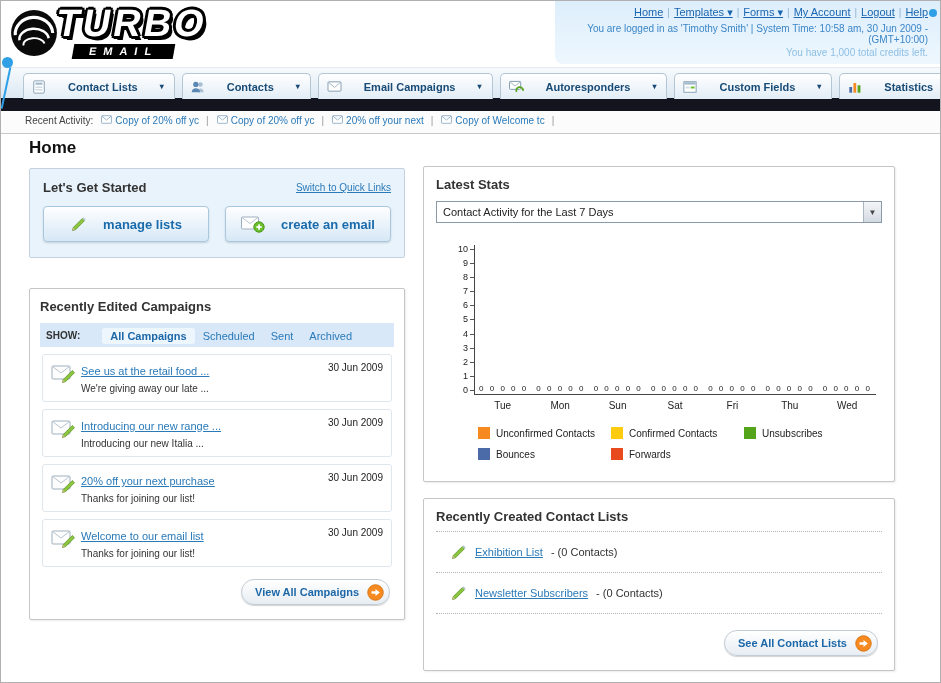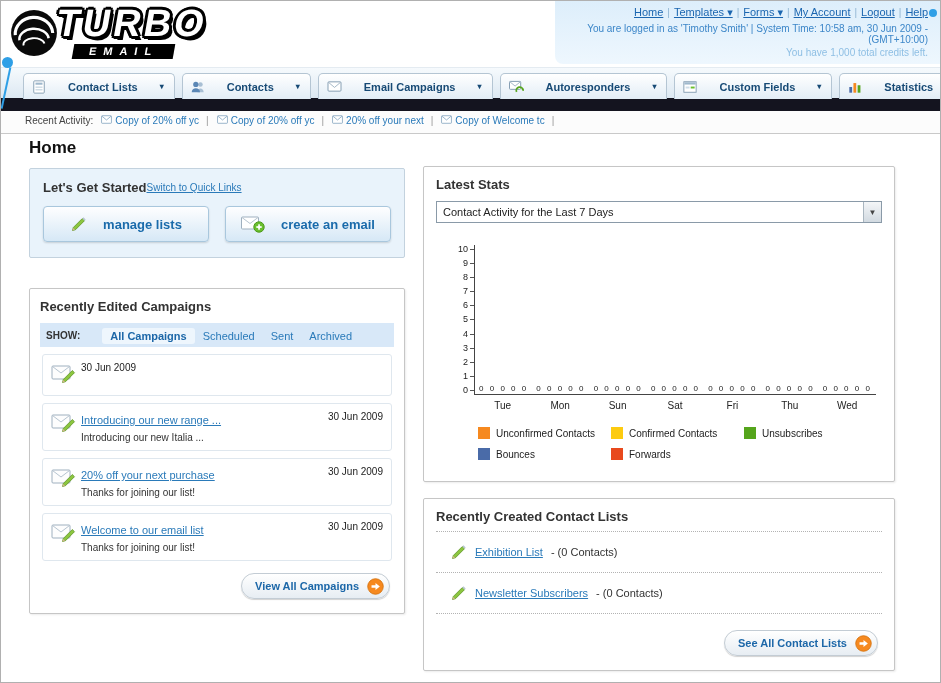--- a/index.html
+++ b/index.html
@@ -48,21 +48,21 @@
   .content { position:relative; height:552px; background:#fff; }
   h1.page-title { position:absolute; left:28px; top:4px; font-size:17px; color:#111; }
   .col-left { position:absolute; left:28px; top:34px; width:376px; }
   .col-right { position:absolute; left:422px; top:32px; width:472px; }
 
   .panel { background:#fff; border:1px solid #c6c6c6; border-radius:2px; box-shadow:1px 1px 2px rgba(0,0,0,.08); }
   .panel-title { font-size:13px; font-weight:bold; color:#333; }
 
   
   .panel-getstarted { background:#e9f3fb; border:1px solid #c3d2de; border-radius:2px; padding:11px 13px 15px; margin-bottom:30px; }
-  .gs-head { display:flex; align-items:center; margin-bottom:11px; }
+  .gs-head { display:flex; justify-content:space-between; align-items:center; margin-bottom:11px; }
   .gs-link { font-size:10px; color:#2a7ab9; text-decoration:underline; cursor:pointer; }
   .gs-buttons { display:flex; gap:16px; }
   .gs-btn { flex:1; display:flex; align-items:center; justify-content:center; gap:16px; height:36px;
             background:linear-gradient(#fefeff,#d6e8f6); border:1px solid #a9c7dd; border-radius:4px;
             box-shadow:0 1px 2px rgba(0,0,0,.15); font-size:13px; font-weight:bold; color:#1a6bab; cursor:pointer; }
 
   
   .panel-campaigns { padding:10px 10px 14px; }
   .show-band { display:flex; align-items:center; gap:4px; background:#d8e8f8; margin:9px 0 4px; padding:3px 6px; }
   .show-label { font-weight:bold; color:#333; font-size:10px; margin-right:4px; }
@@ -273,20 +273,21 @@
         <div id="camp-rows">
             <div class="camp-row">
               <div class="camp-icon"><span class="icon">
                   <svg width="26" height="22" viewBox="0 0 26 22">
                     <rect x="1" y="4" width="18" height="13" rx="1" fill="#fdfdfd" stroke="#9fb0bf"></rect>
                     <path d="M1.5 4.5 10 11 18.5 4.5" fill="none" stroke="#b6c4d0"></path>
                     <path d="M11.5 20.5 l3-0.8 9-9 -2.2-2.2 -9 9z" fill="#8cc63f" stroke="#5e9426" stroke-width="0.8"></path>
                     <path d="M11.5 20.5 l0.7-2.6 1.9 1.9z" fill="#d9b38c"></path>
                   </svg>
                 </span></div>
+              <div class="camp-texts"><a class="camp-title">See us at the retail food ...</a><div class="camp-sub">We're giving away our late ...</div></div>
               <div class="camp-date">30 Jun 2009</div>
             </div>
             <div class="camp-row">
               <div class="camp-icon"><span class="icon">
                   <svg width="26" height="22" viewBox="0 0 26 22">
                     <rect x="1" y="4" width="18" height="13" rx="1" fill="#fdfdfd" stroke="#9fb0bf"></rect>
                     <path d="M1.5 4.5 10 11 18.5 4.5" fill="none" stroke="#b6c4d0"></path>
                     <path d="M11.5 20.5 l3-0.8 9-9 -2.2-2.2 -9 9z" fill="#8cc63f" stroke="#5e9426" stroke-width="0.8"></path>
                     <path d="M11.5 20.5 l0.7-2.6 1.9 1.9z" fill="#d9b38c"></path>
                   </svg>

